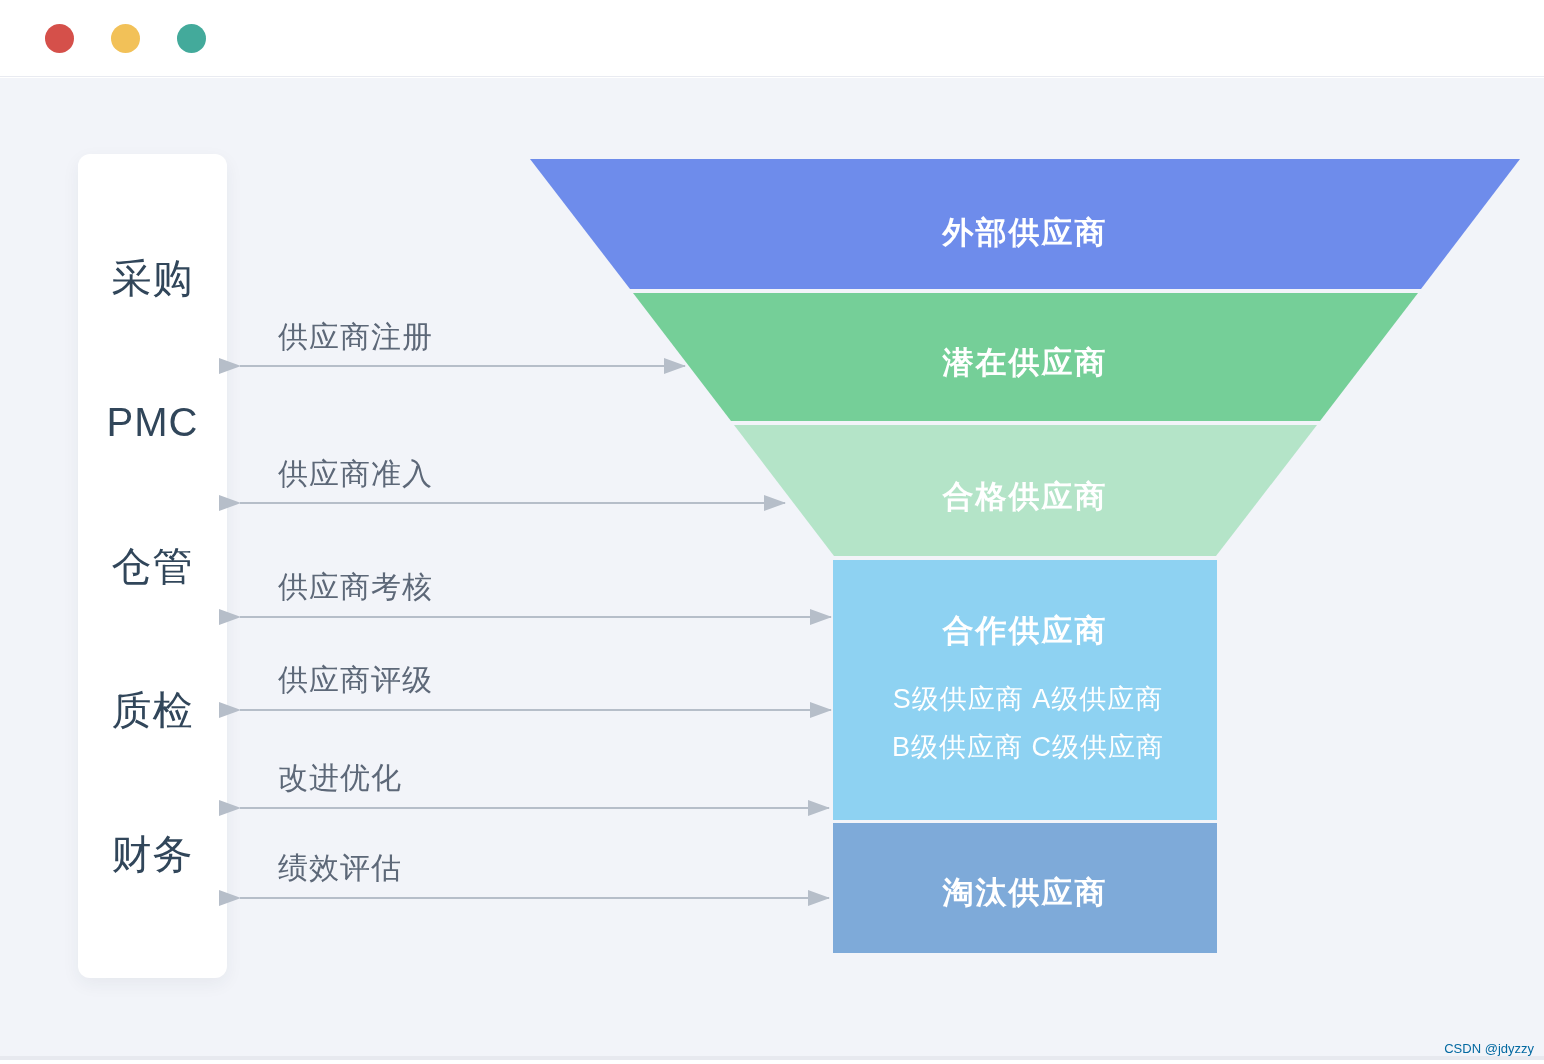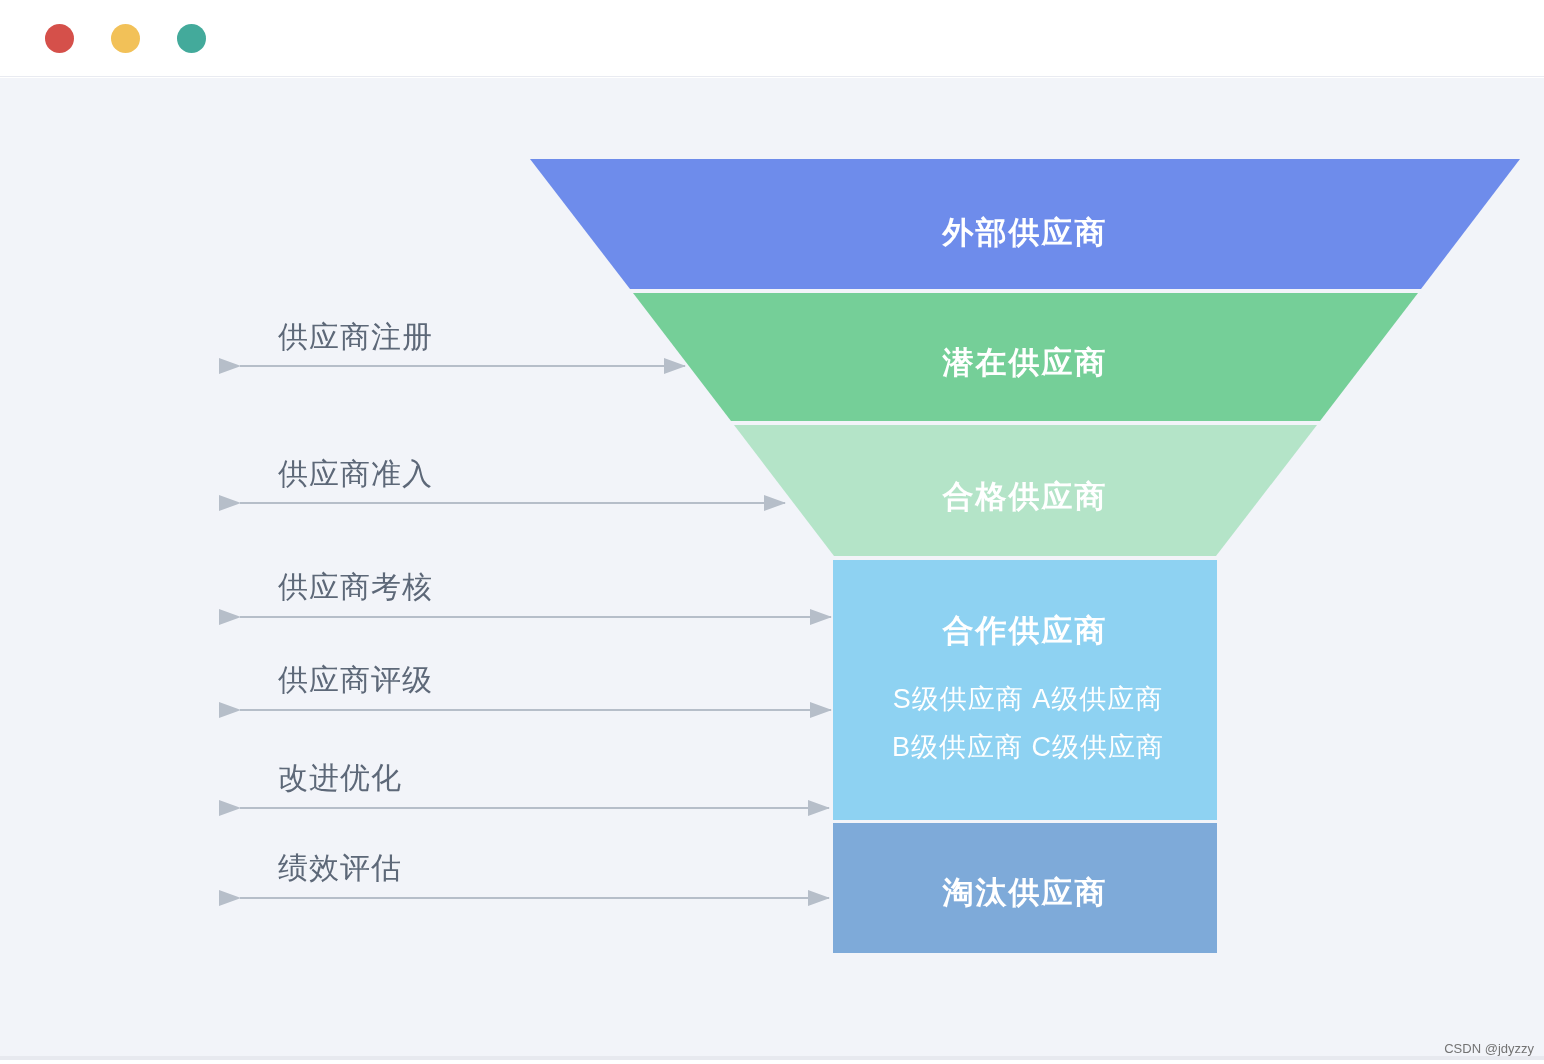--- a/index.html
+++ b/index.html
@@ -39,38 +39,45 @@
 
   
   svg.diagram { position: absolute; left: 0; top: 0; pointer-events: none; }
   .stage-title { fill: #ffffff; font-size: 31px; font-weight: bold; letter-spacing: 2px; }
   .stage-sub   { fill: #ffffff; font-size: 27px; letter-spacing: 1px; }
   .proc-label  { fill: #5d6878; font-size: 30px; letter-spacing: 1px; }
   .proc-line   { stroke: #b6bec9; stroke-width: 2; }
 
   .watermark {
     position: absolute; right: 10px; bottom: 8px;
-    color: #737373; font-size: 13px;
+    color: #0369a1; font-size: 13px;
   }
 </style>
 </head>
 <body>
 
 <div class="page">
 
   <div class="topbar">
     <span class="dot dot-close"></span>
     <span class="dot dot-min"></span>
     <span class="dot dot-zoom"></span>
   </div>
 
   <div class="main">
     <div class="bottom-band"></div>
   </div>
 
+  <div class="dept-card">
+    <span class="dept-item">采购</span>
+    <span class="dept-item">PMC</span>
+    <span class="dept-item">仓管</span>
+    <span class="dept-item">质检</span>
+    <span class="dept-item">财务</span>
+  </div>
 
   <svg class="diagram" width="1544" height="1064" viewBox="0 0 1544 1064">
     <defs>
       <marker id="ah" markerUnits="userSpaceOnUse" markerWidth="22" markerHeight="16" refX="21" refY="8" orient="auto">
         <path d="M0,0 L22,8 L0,16 Z" fill="#b6bec9"></path>
       </marker>
     </defs>
 
     <polygon points="530,159 1520,159 1421,289 630,289" fill="#6e8ceb"></polygon>
     <polygon points="633,293 1418,293 1320,421 731,421" fill="#75cf98"></polygon>

